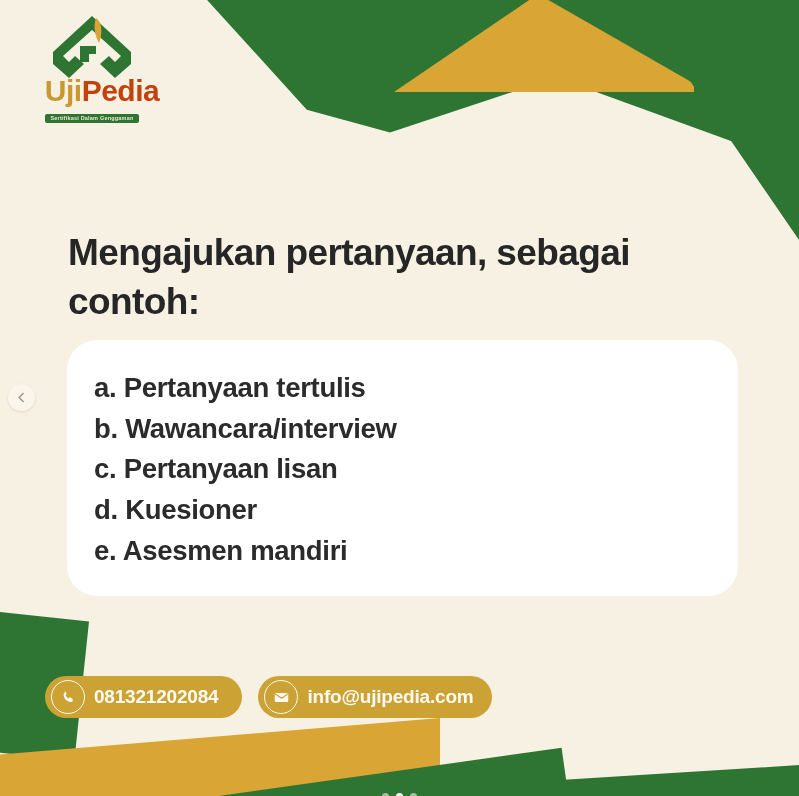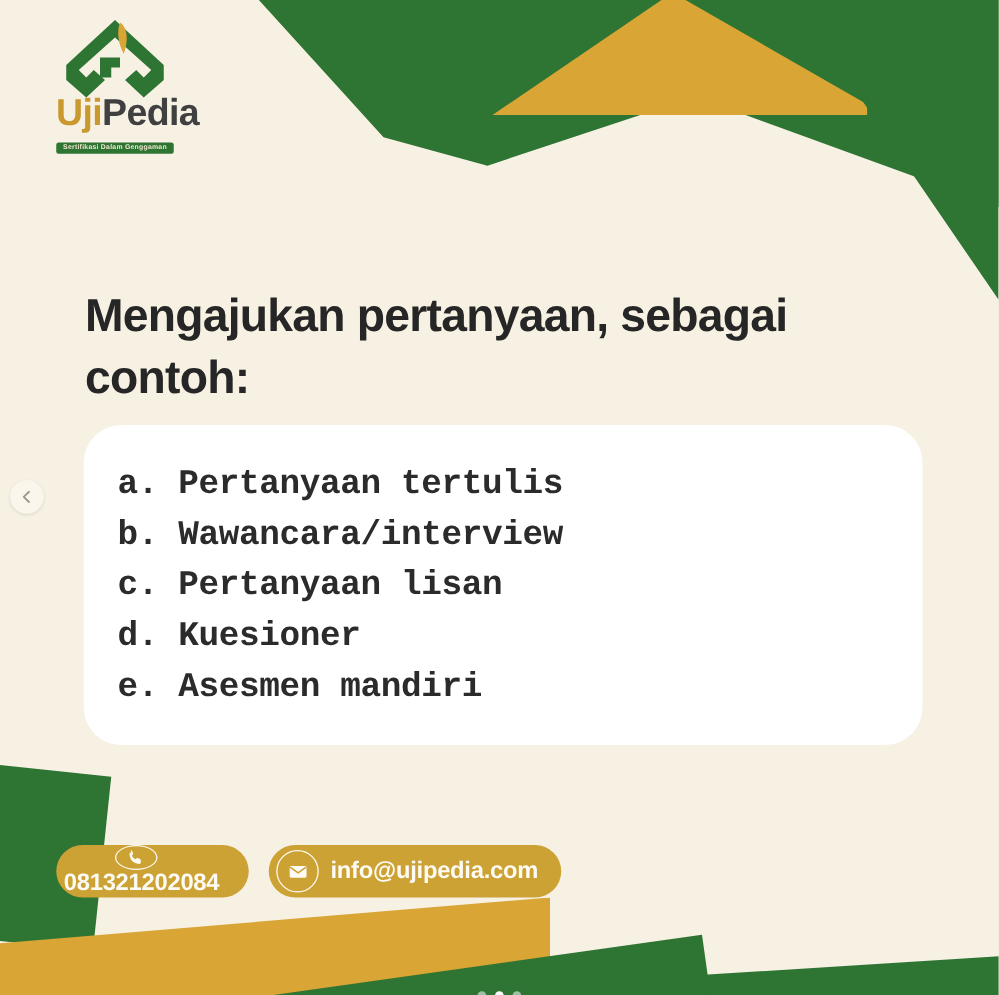--- a/index.html
+++ b/index.html
@@ -94,21 +94,21 @@
   }
   .logo-word {
     margin-top: -4px;
     text-align: center;
     font-size: 30px;
     font-weight: 800;
     letter-spacing: -0.5px;
     line-height: 1;
   }
   .logo-uji { color: #c9992f; margin-left: 20px; }
-  .logo-pedia { color: #404040; }
+  .logo-pedia { color: #c2410c; }
   .logo-tagline {
     margin: 1px auto 0;
     display: inline-block;
     background: #2e7433;
     color: #f0e7cf;
     font-size: 5.5px;
     font-weight: 700;
     letter-spacing: 0.2px;
     padding: 1.5px 5px;
     border-radius: 2px;
@@ -144,21 +144,20 @@
   .card {
     position: absolute;
     left: 67px;
     top: 340px;
     width: 671px;
     height: 256px;
     background: #ffffff;
     border-radius: 30px;
     box-sizing: border-box;
     padding: 28px 30px 0 27px;
-    font-family: Liberation Mono, monospace;
   }
   .card-list {
     list-style: none;
     margin: 0;
     padding: 0;
   }
   .card-list li {
     font-size: 27.5px;
     font-weight: 800;
     color: #2b2b2b;
@@ -216,21 +215,21 @@
     margin-right: 9px;
   }
   .pill-icon svg { display: block; }
   .pill-text {
     color: #fdfbf4;
     font-size: 19px;
     font-weight: 800;
     letter-spacing: -0.2px;
     white-space: nowrap;
   }
-  .pill-phone { padding-right: 24px; flex-direction: column; }
+  .pill-phone { padding-right: 24px; }
 
   
   .dots {
     position: absolute;
     left: 0;
     right: 0;
     bottom: -4px;
     display: flex;
     justify-content: center;
     gap: 7px;

